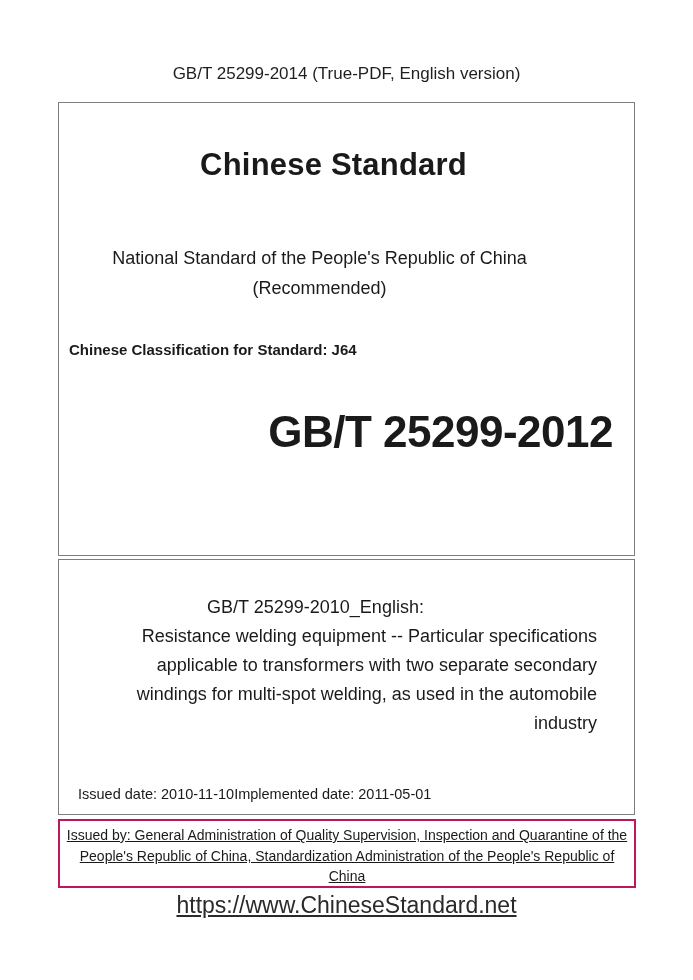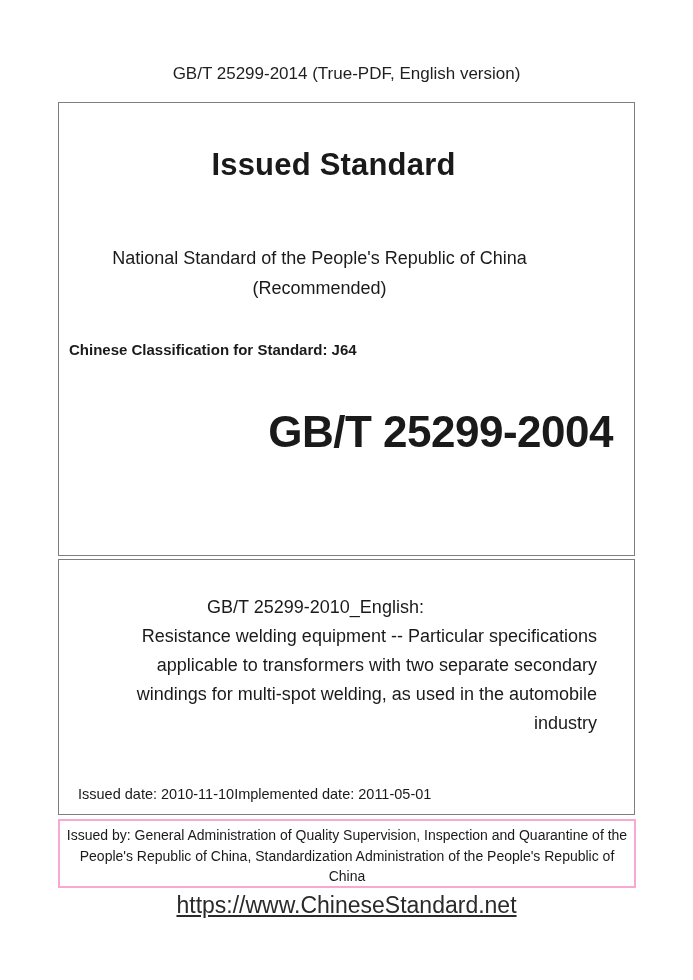--- a/index.html
+++ b/index.html
@@ -31,22 +31,23 @@
     width: 575px;
     border: 1.5px solid #7e7e7e;
     background: #ffffff;
     box-sizing: content-box;
   }
   .box1 { top: 102px; height: 452px; }
   .box2 { top: 559px; height: 254px; }
   .box3 {
     top: 819px;
     height: 65px;
-    border: 2px solid #f9a8d4;
+    border: 2px solid #be185d;
     width: 574px;
+    text-decoration: underline;
   }
   .brand-title {
     position: absolute;
     top: 44px;
     left: 0;
     width: 100%;
     box-sizing: border-box;
     padding-right: 26px;
     text-align: center;
     font-size: 31px;
@@ -147,27 +148,27 @@
   }
 </style>
 </head>
 <body>
 
 <div class="page">
 
   <div class="doc-header">GB/T 25299-2014 (True-PDF, English version)</div>
 
   <div class="box box1">
-    <div class="brand-title">Issued Standard</div>
+    <div class="brand-title">Chinese Standard</div>
     <div class="subtitle-block">
       <div>National Standard of the People's Republic of China</div>
       <div>(Recommended)</div>
     </div>
     <div class="classification">Chinese Classification for Standard: J64</div>
-    <div class="standard-number">GB/T 25299-2004</div>
+    <div class="standard-number">GB/T 25299-2012</div>
   </div>
 
   <div class="box box2">
     <div class="english-block">
       <div class="english-title">GB/T 25299-2010_English:</div>
       <div class="description">Resistance welding equipment -- Particular specifications applicable to transformers with two separate secondary windings for multi-spot welding, as used in the automobile industry</div>
     </div>
     <div class="dates-row">
       <span>Issued date: 2010-11-10</span>
       <span>Implemented date: 2011-05-01</span>

